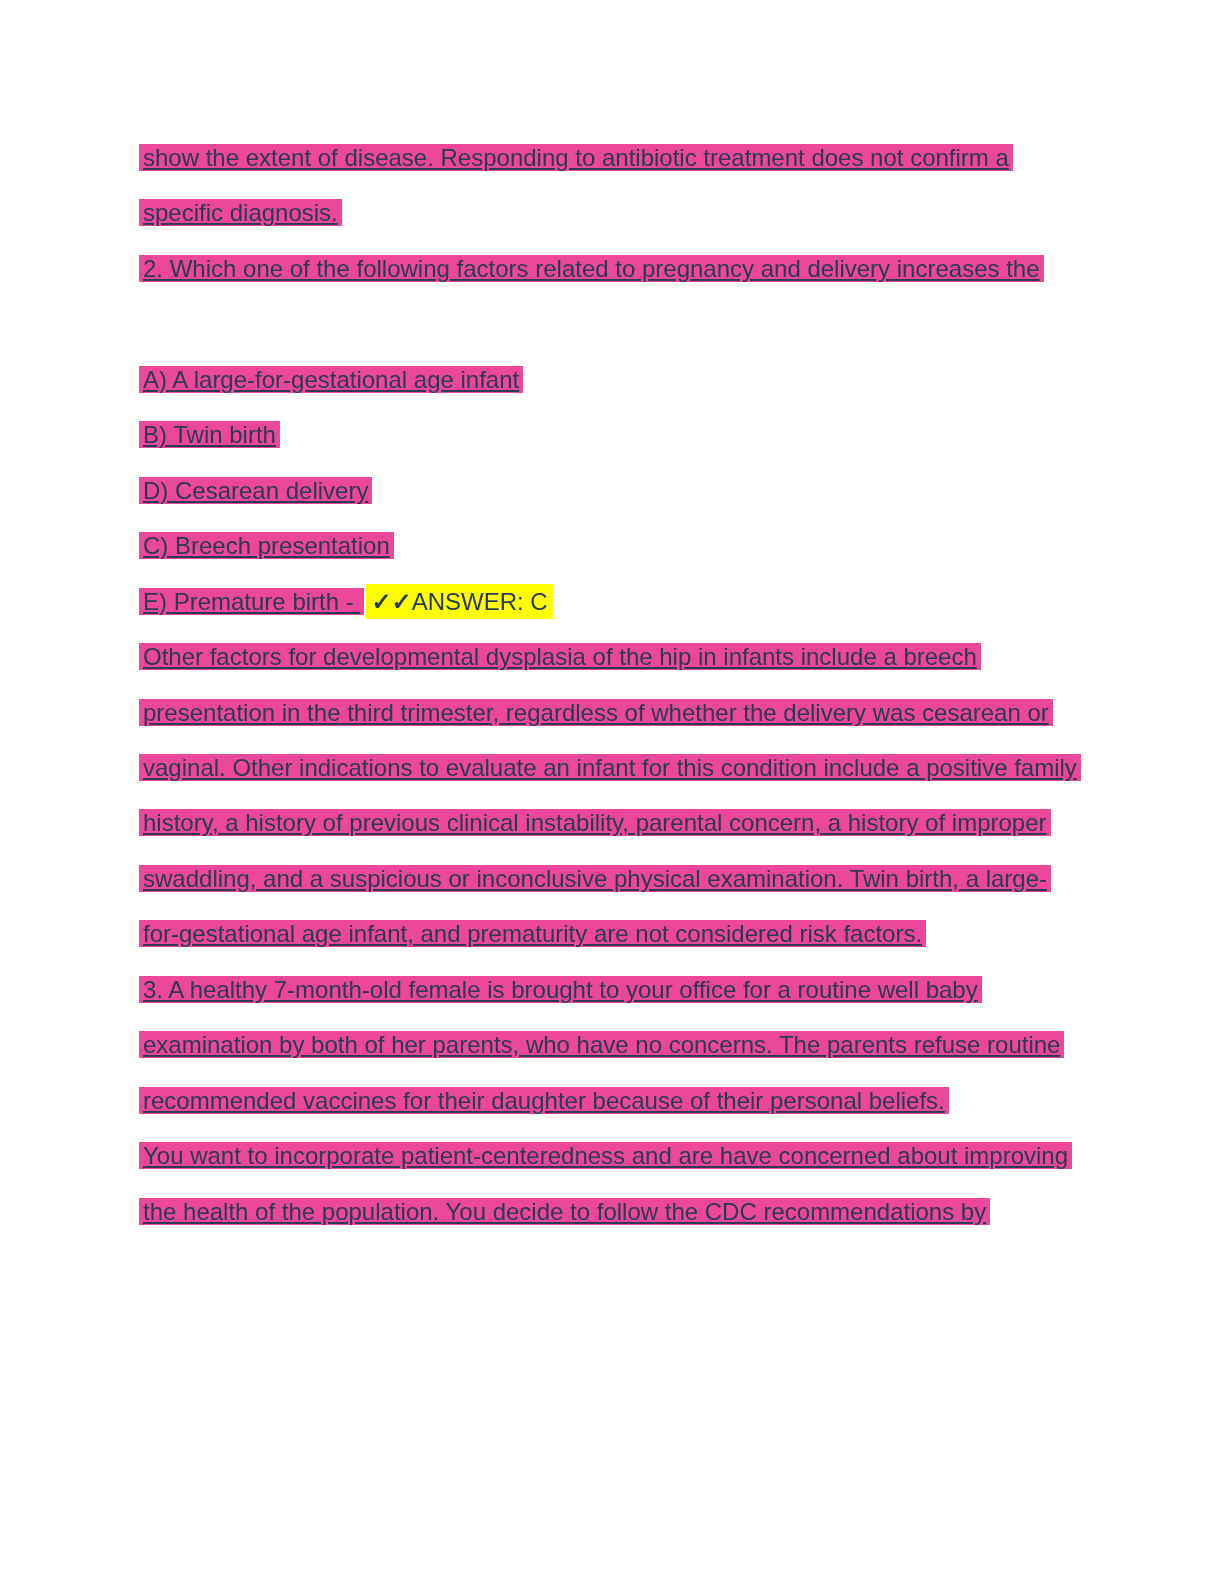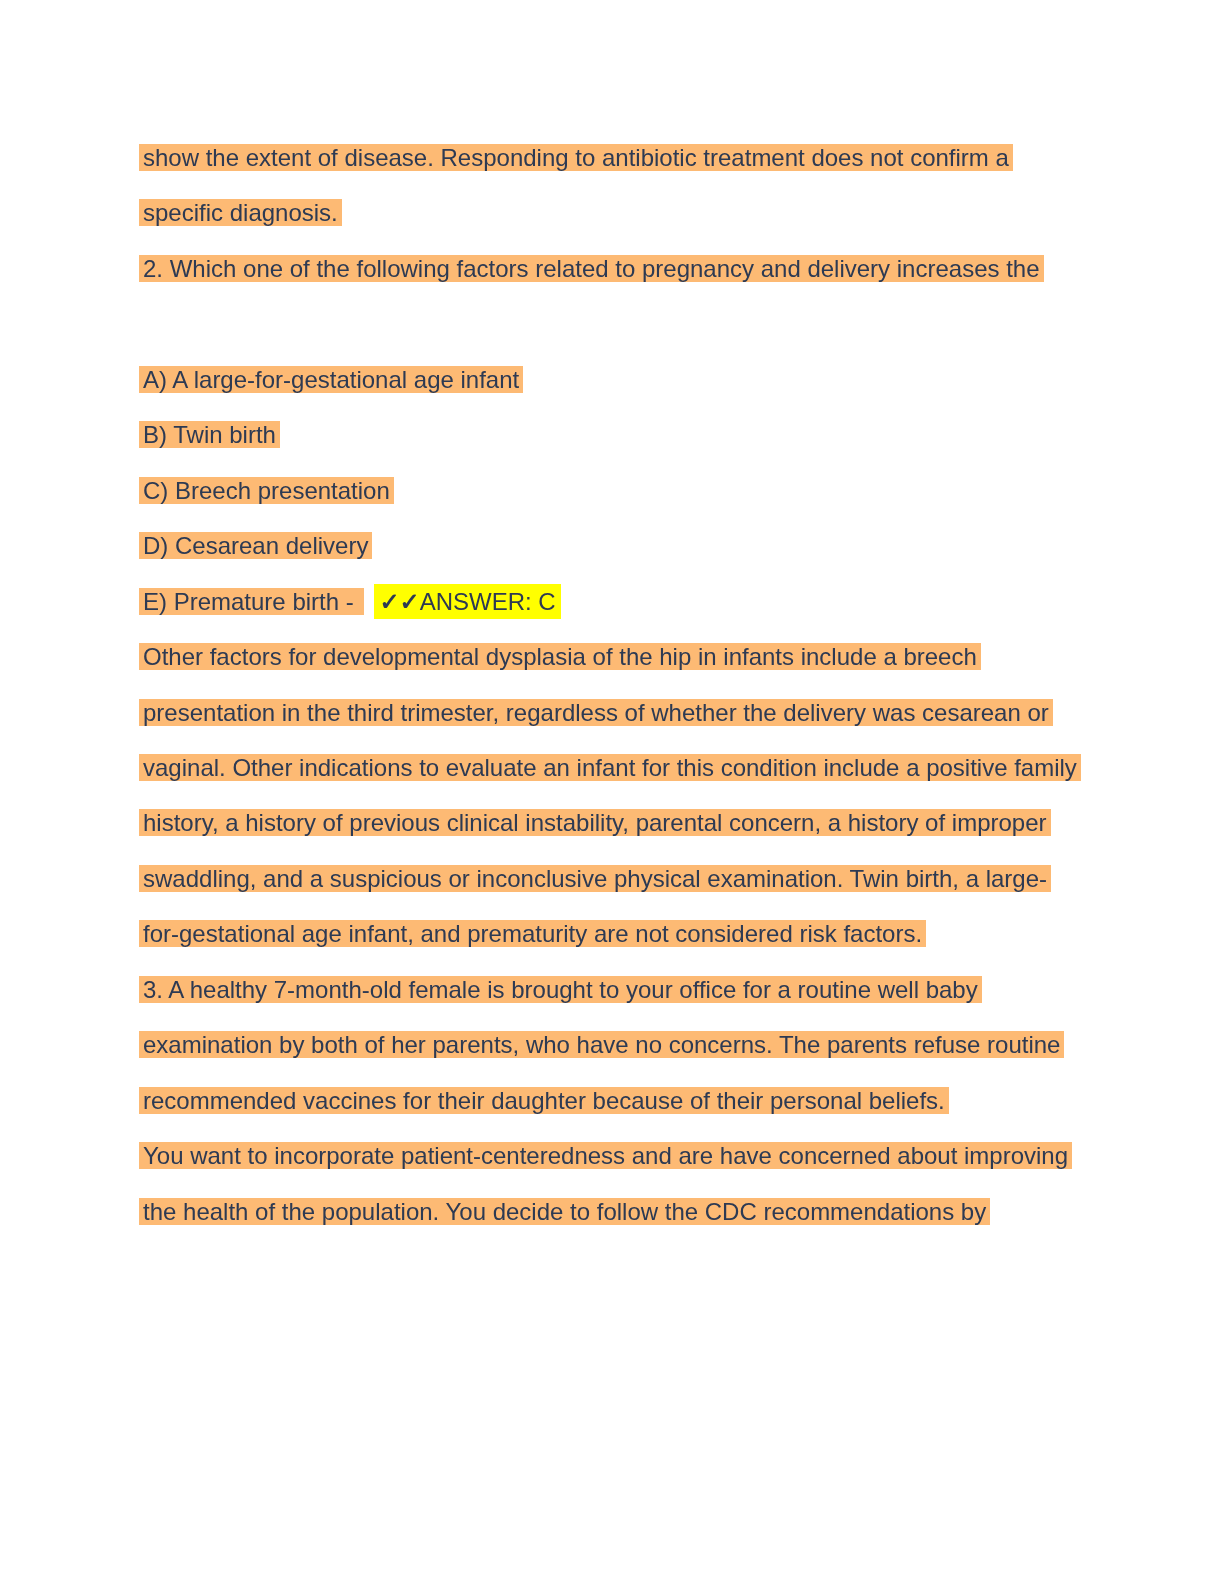--- a/index.html
+++ b/index.html
@@ -11,44 +11,45 @@
     box-sizing: border-box;
     padding: 130px 100px 0 143px;
     font-family: "Liberation Sans", sans-serif;
     font-size: 24px;
     line-height: 55.45px;
     color: #2d3a53;
     overflow: hidden;
   }
   .line { white-space: pre; min-height: 55.45px; }
   .hl {
-    background: #fdba74;
+    background: #ec4899;
     padding: 0 4px;
     margin-left: -4px;
+    text-decoration: underline;
   }
   .hl:empty { background: transparent; padding: 0; }
   .ans {
     background: #ffff00;
     padding: 4px 5px;
-    margin-left: 10px;
+    margin-left: 2px;
   }
   .check { font-weight: 700; }
 </style>
 </head>
 <body>
 
 <div class="page">
   <div class="line"><span class="hl">show the extent of disease. Responding to antibiotic treatment does not confirm a</span></div>
   <div class="line"><span class="hl">specific diagnosis.</span></div>
   <div class="line"><span class="hl">2. Which one of the following factors related to pregnancy and delivery increases the</span></div>
   <div class="line"><span class="hl"></span></div>
   <div class="line"><span class="hl">A) A large-for-gestational age infant</span></div>
   <div class="line"><span class="hl">B) Twin birth</span></div>
+  <div class="line"><span class="hl">D) Cesarean delivery</span></div>
   <div class="line"><span class="hl">C) Breech presentation</span></div>
-  <div class="line"><span class="hl">D) Cesarean delivery</span></div>
   <div class="line"><span class="hl">E) Premature birth - </span><span class="ans"><span class="check">✓✓</span><span>ANSWER: C</span></span></div>
   <div class="line"><span class="hl">Other factors for developmental dysplasia of the hip in infants include a breech</span></div>
   <div class="line"><span class="hl">presentation in the third trimester, regardless of whether the delivery was cesarean or</span></div>
   <div class="line"><span class="hl">vaginal. Other indications to evaluate an infant for this condition include a positive family</span></div>
   <div class="line"><span class="hl">history, a history of previous clinical instability, parental concern, a history of improper</span></div>
   <div class="line"><span class="hl">swaddling, and a suspicious or inconclusive physical examination. Twin birth, a large-</span></div>
   <div class="line"><span class="hl">for-gestational age infant, and prematurity are not considered risk factors.</span></div>
   <div class="line"><span class="hl">3. A healthy 7-month-old female is brought to your office for a routine well baby</span></div>
   <div class="line"><span class="hl">examination by both of her parents, who have no concerns. The parents refuse routine</span></div>
   <div class="line"><span class="hl">recommended vaccines for their daughter because of their personal beliefs.</span></div>

